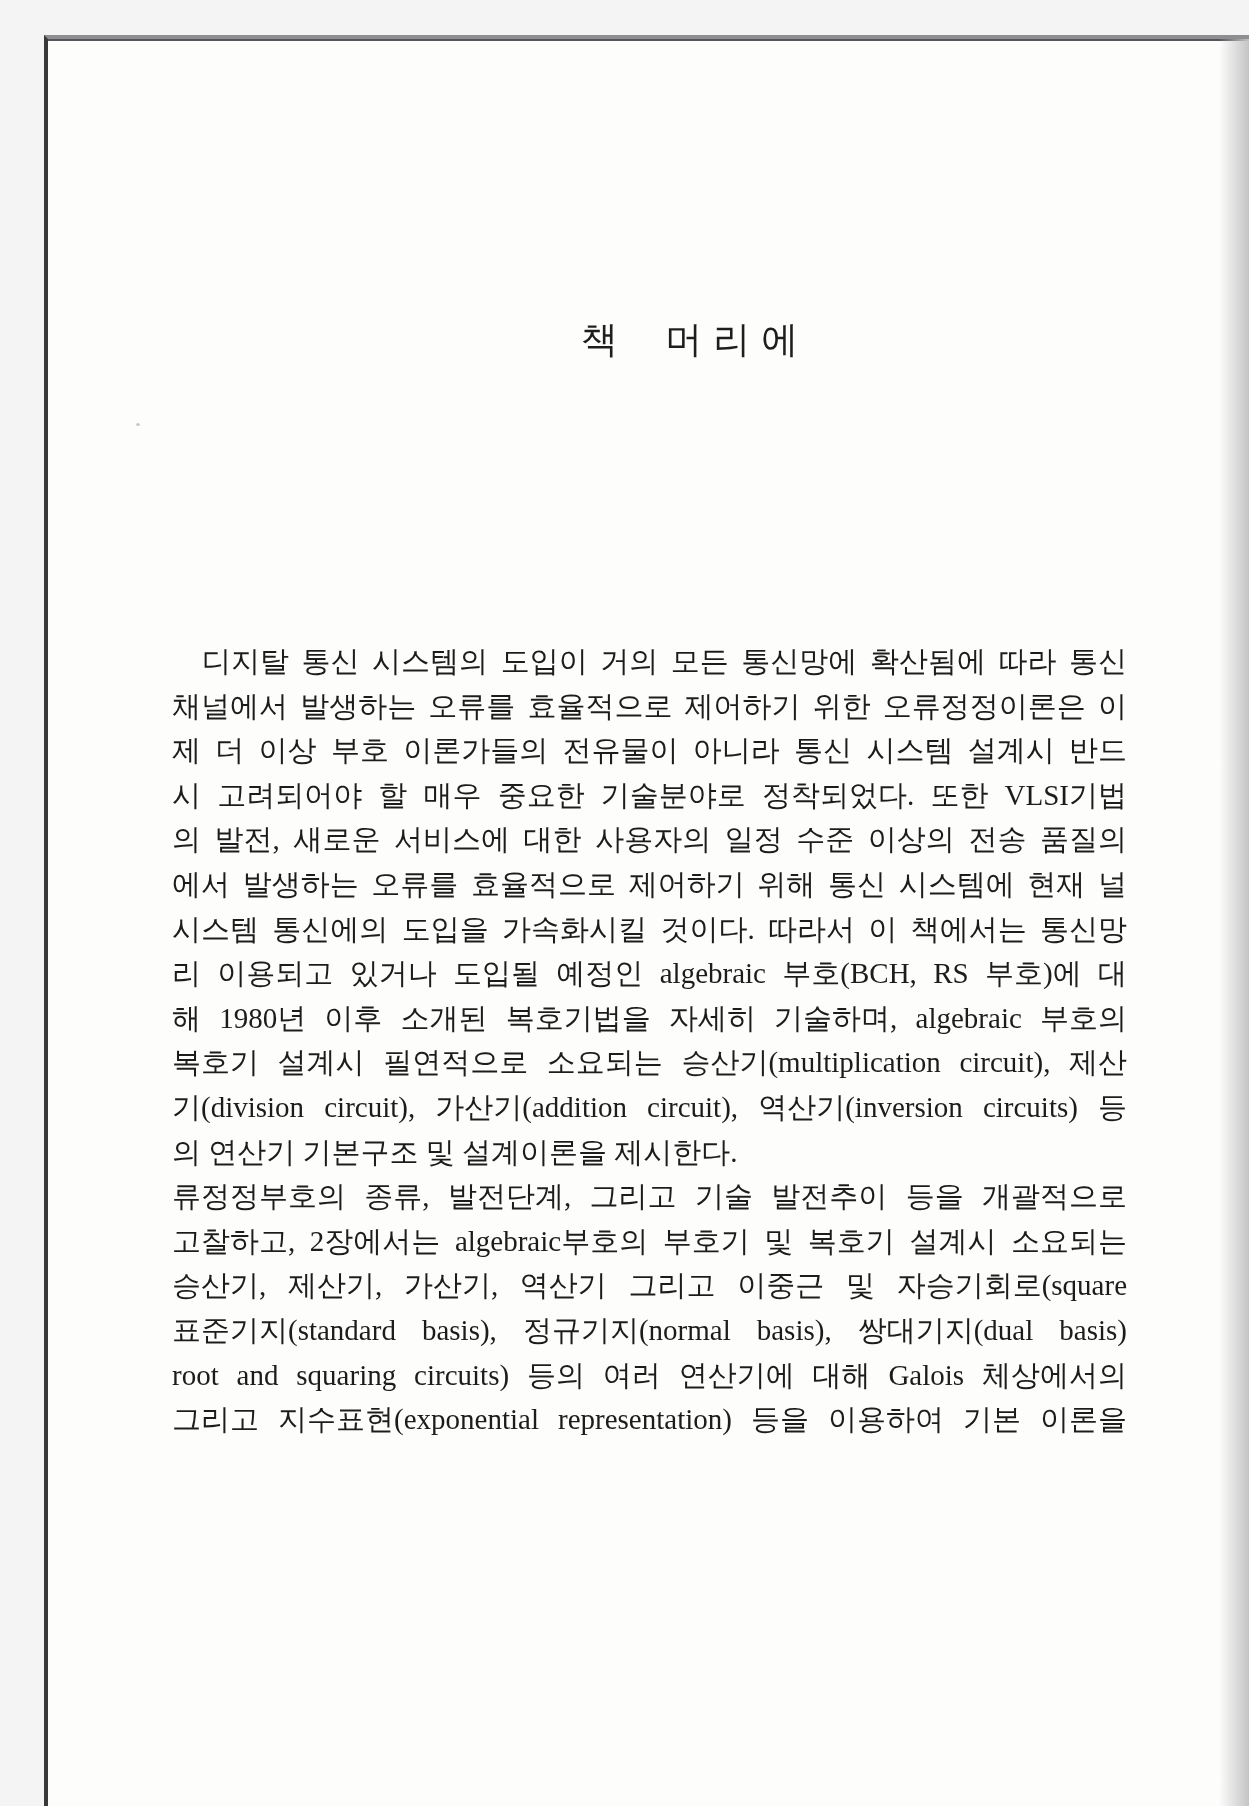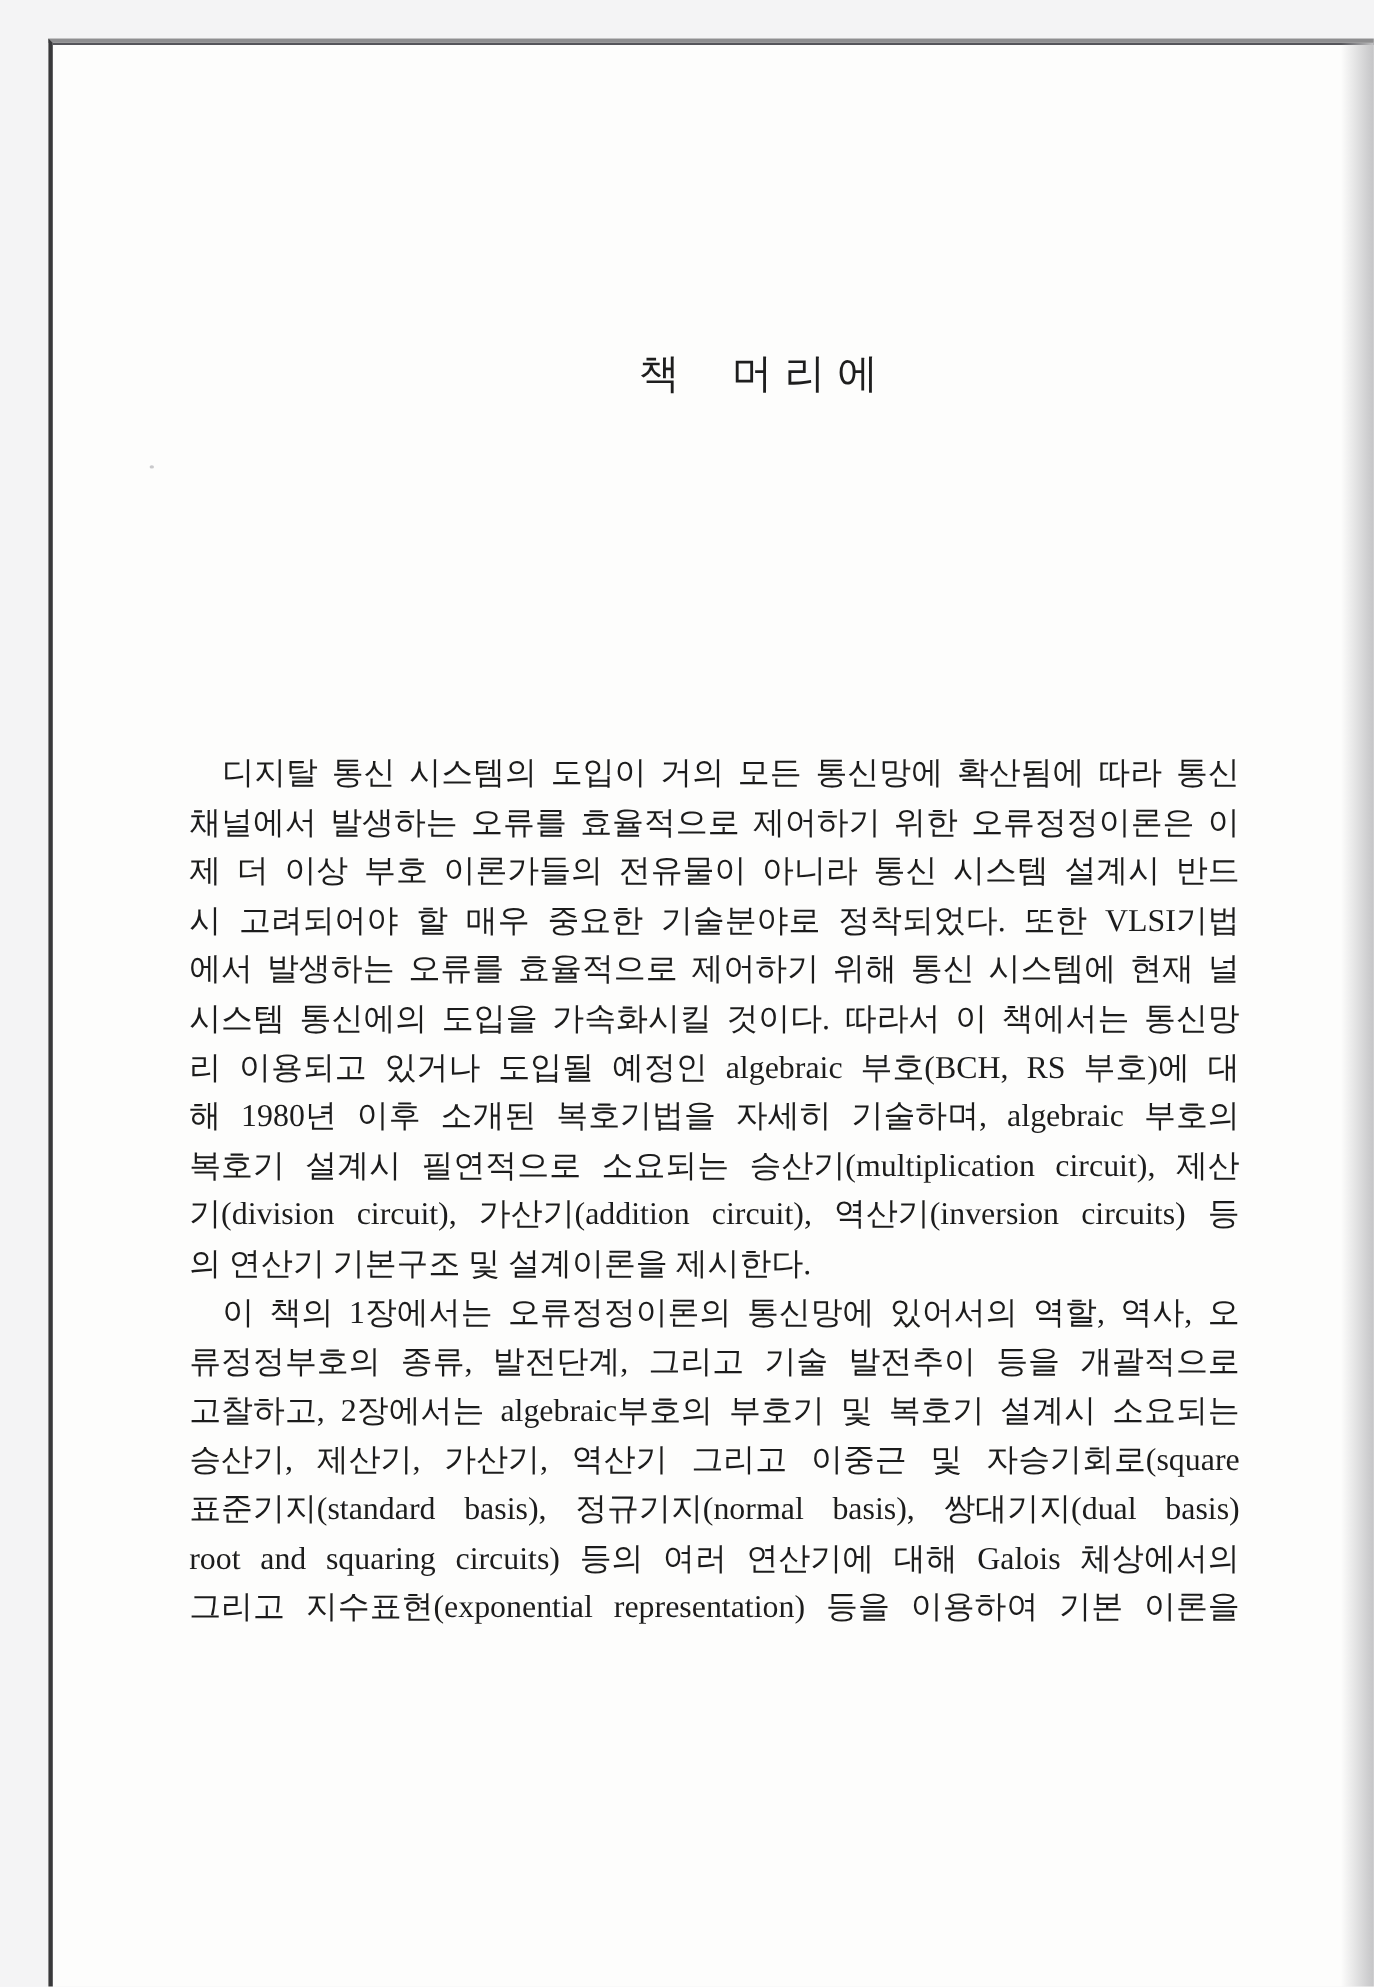--- a/index.html
+++ b/index.html
@@ -58,21 +58,21 @@
     font-size: 37px;
     font-weight: normal;
     color: #1e1e1e;
     letter-spacing: 11px;
     word-spacing: 16px;
     white-space: nowrap;
   }
   .preface-body {
     position: absolute;
     left: 124px;            
-    top: 642px;
+    top: 600px;
     width: 955px;
     color: #1c1c1c;
   }
   .line {
     font-size: 29px;
     line-height: 44.6px;
     height: 44.6px;
     text-align: justify;
     text-align-last: justify;
     word-break: keep-all;
@@ -99,28 +99,28 @@
   <div class="scan-page">
     <h1 class="preface-title">책 머리에</h1>
 
     <div class="scan-speck"></div>
 
     <div class="preface-body">
         <div class="line indent">디지탈 통신 시스템의 도입이 거의 모든 통신망에 확산됨에 따라 통신</div>
         <div class="line">채널에서 발생하는 오류를 효율적으로 제어하기 위한 오류정정이론은 이</div>
         <div class="line">제 더 이상 부호 이론가들의 전유물이 아니라 통신 시스템 설계시 반드</div>
         <div class="line">시 고려되어야 할 매우 중요한 기술분야로 정착되었다. 또한 VLSI기법</div>
+        <div class="line">의 발전, 새로운 서비스에 대한 사용자의 일정 수준 이상의 전송 품질의</div>
         <div class="line">에서 발생하는 오류를 효율적으로 제어하기 위해 통신 시스템에 현재 널</div>
         <div class="line">시스템 통신에의 도입을 가속화시킬 것이다. 따라서 이 책에서는 통신망</div>
         <div class="line">리 이용되고 있거나 도입될 예정인 algebraic 부호(BCH, RS 부호)에 대</div>
         <div class="line">해 1980년 이후 소개된 복호기법을 자세히 기술하며, algebraic 부호의</div>
         <div class="line">복호기 설계시 필연적으로 소요되는 승산기(multiplication circuit), 제산</div>
         <div class="line">기(division circuit), 가산기(addition circuit), 역산기(inversion circuits) 등</div>
         <div class="line para-end">의 연산기 기본구조 및 설계이론을 제시한다.</div>
-        <div class="line indent">이 책의 1장에서는 오류정정이론의 통신망에 있어서의 역할, 역사, 오</div>
         <div class="line">류정정부호의 종류, 발전단계, 그리고 기술 발전추이 등을 개괄적으로</div>
         <div class="line">고찰하고, 2장에서는 algebraic부호의 부호기 및 복호기 설계시 소요되는</div>
         <div class="line">승산기, 제산기, 가산기, 역산기 그리고 이중근 및 자승기회로(square</div>
         <div class="line">표준기지(standard basis), 정규기지(normal basis), 쌍대기지(dual basis)</div>
         <div class="line">root and squaring circuits) 등의 여러 연산기에 대해 Galois 체상에서의</div>
         <div class="line">그리고 지수표현(exponential representation) 등을 이용하여 기본 이론을</div>
       </div>
 
     <div class="page-right-fade"></div>
     <div class="page-bottom-fade"></div>

